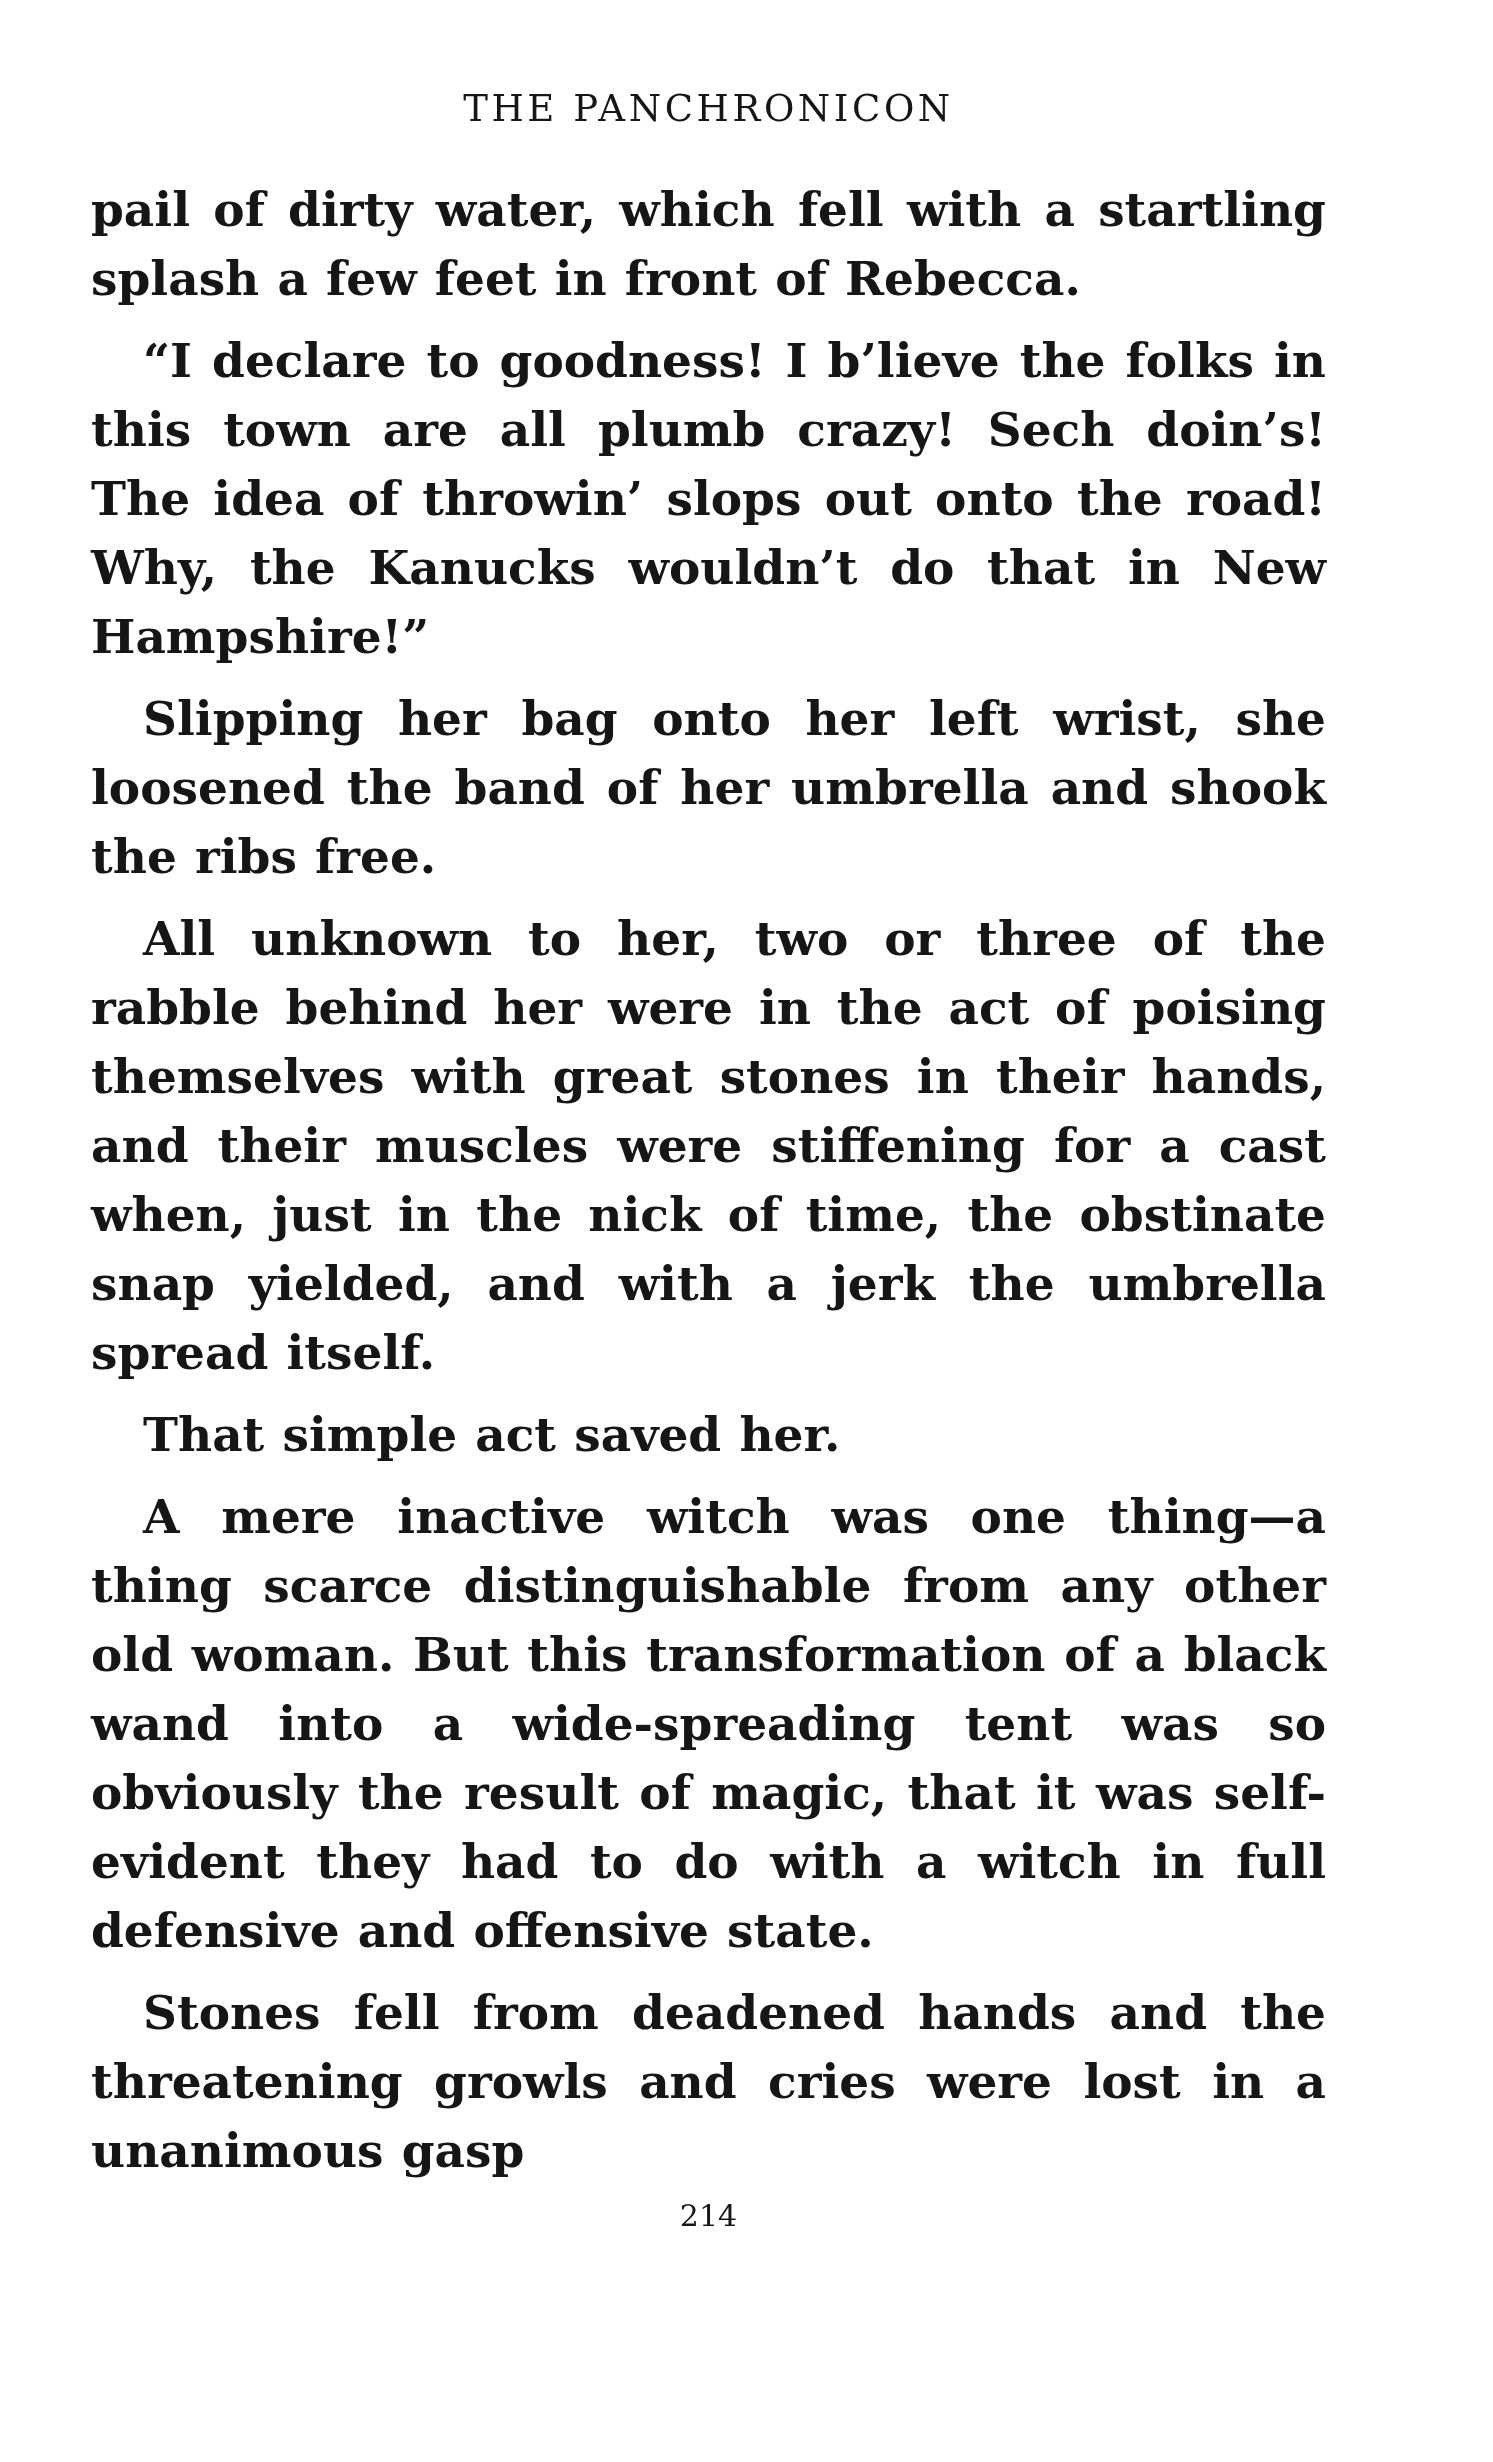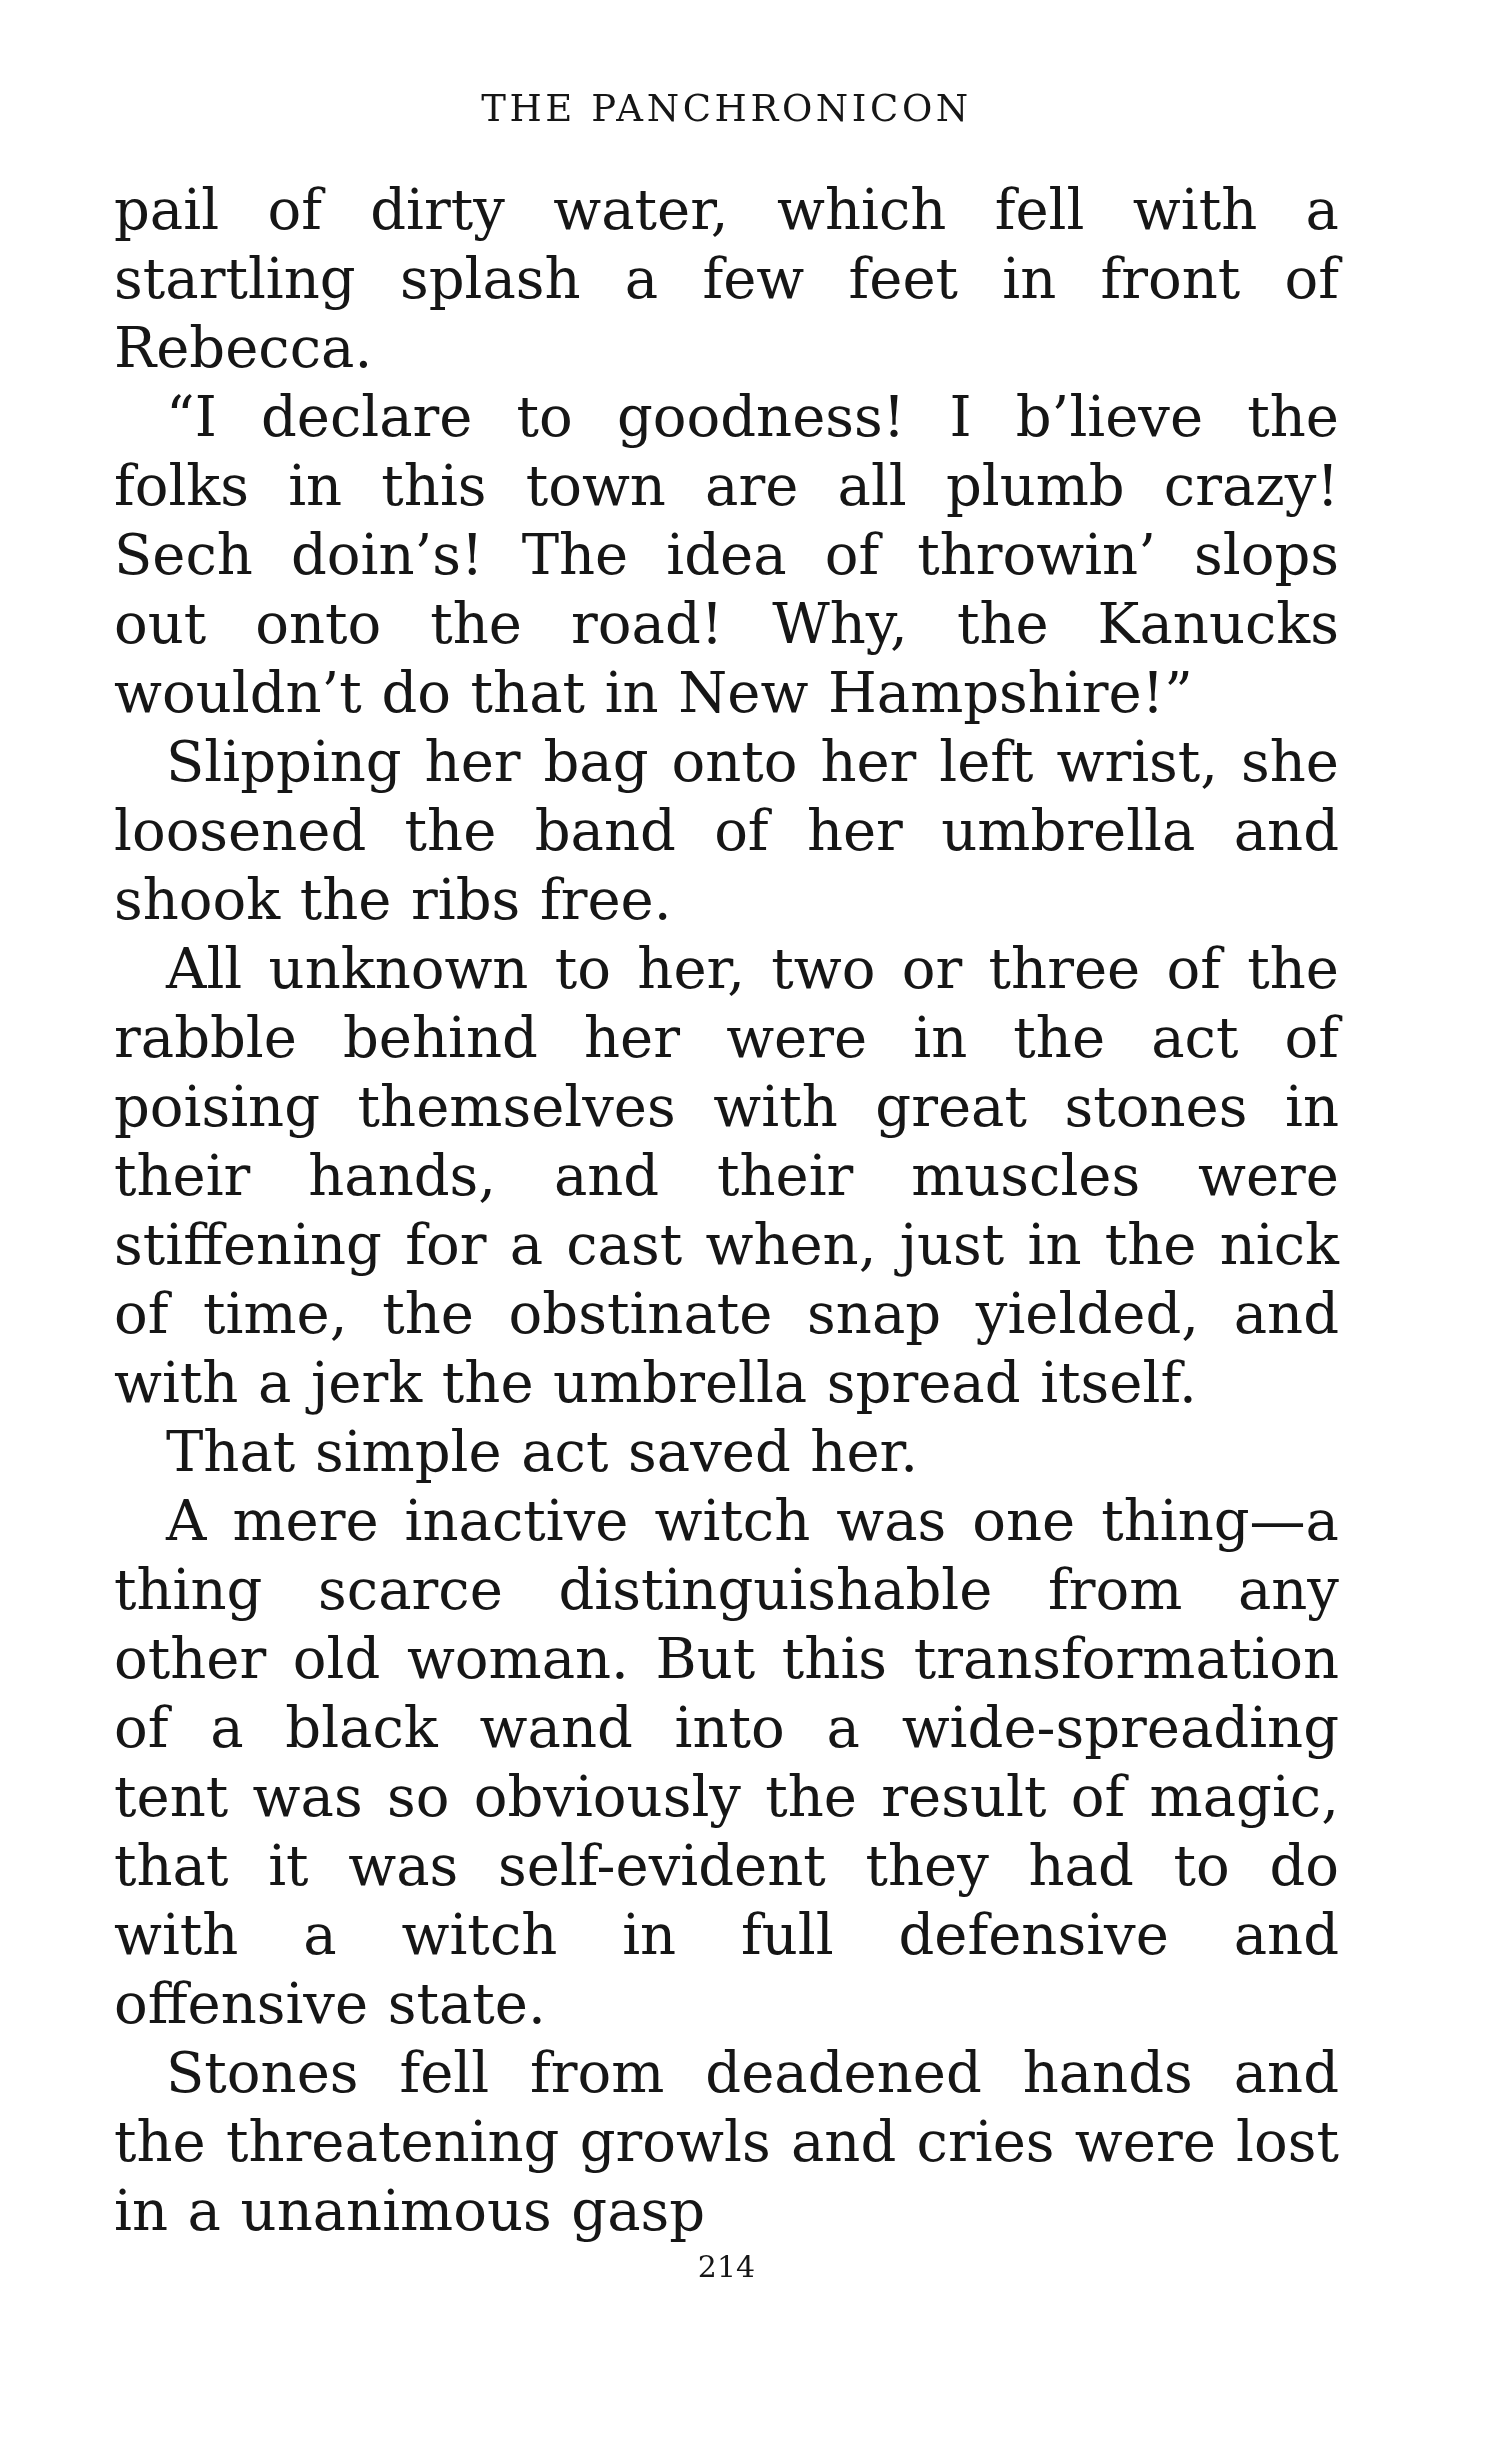--- a/index.html
+++ b/index.html
@@ -12,37 +12,38 @@
     height: 2462px;
     font-family: "DejaVu Serif", "Liberation Serif", serif;
     color: #161616;
     position: relative;
     overflow: hidden;
   }
   .page {
     box-sizing: border-box;
     width: 1493px;
     height: 2462px;
-    padding: 87px 154px 0 114px;
+    padding: 87px 154px 0 78px;
   }
   .running-head {
     text-align: center;
     font-size: 37px;
     font-weight: 400;
     letter-spacing: 3.6px;
     margin: 0 0 45px 0;
     white-space: nowrap;
   }
   .body-text p {
-    font-size: 56px;
+    font-size: 47px;
     line-height: 69px;
     text-align: justify;
-    margin: 0;
+    margin: 13px;
     text-indent: 52px;
     word-spacing: 1.8px;
+    font-weight: bold;
   }
   .body-text p.no-indent {
     text-indent: 0;
   }
   .page-number {
     text-align: center;
     font-size: 30px;
     margin-top: 3.6px;
   }
 </style>

